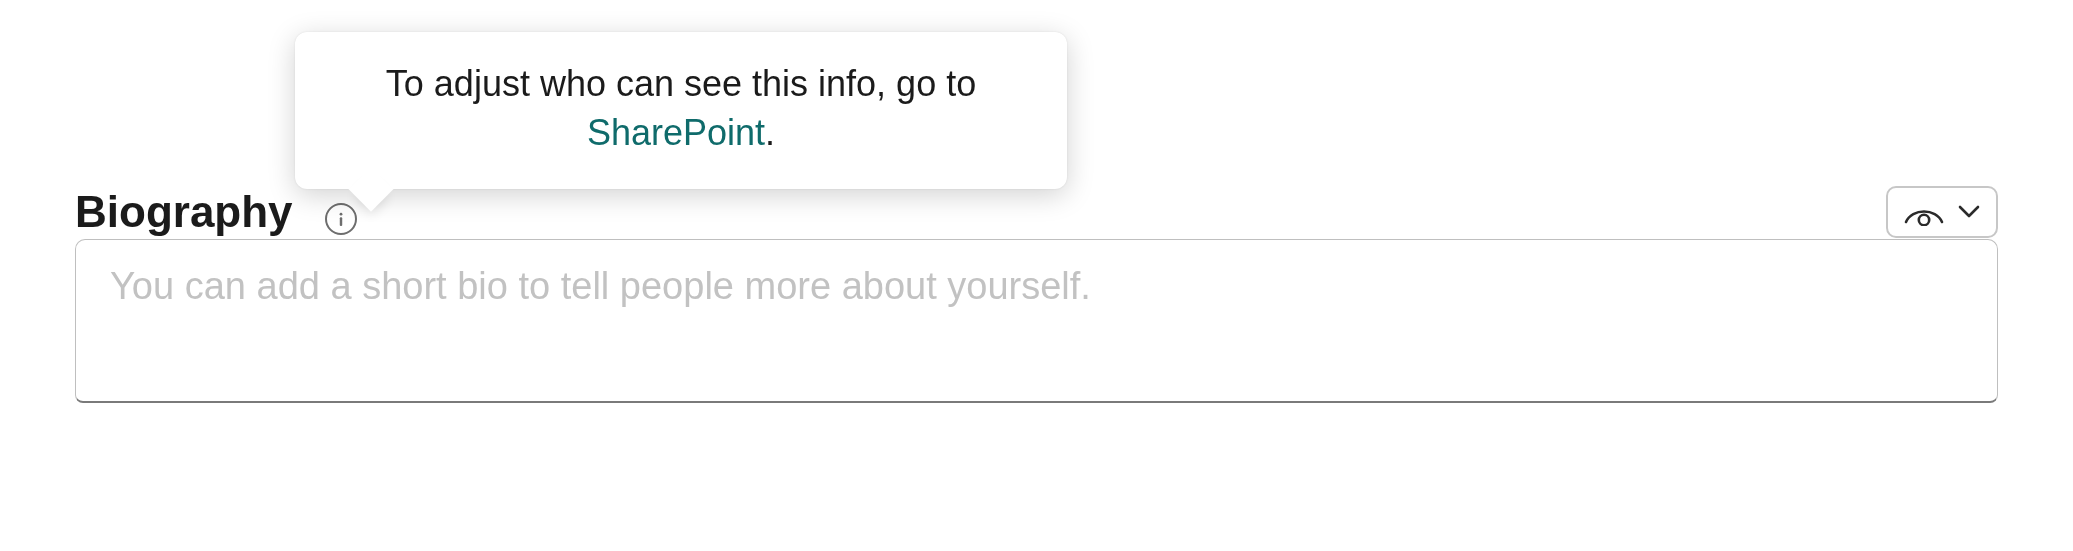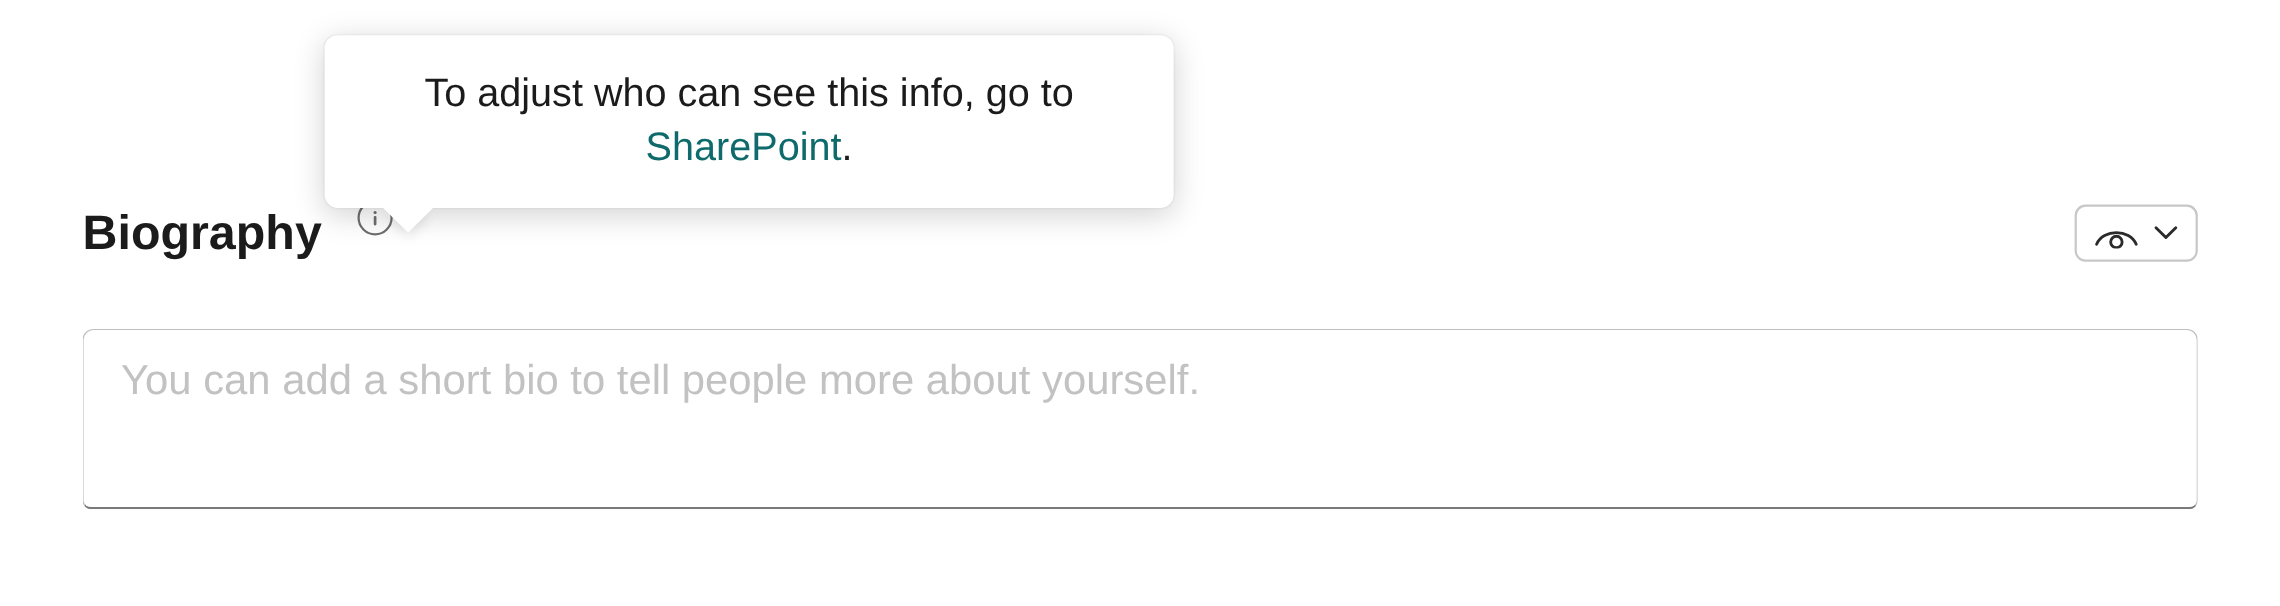--- a/index.html
+++ b/index.html
@@ -21,21 +21,21 @@
     padding-top: 186px;
   }
   .header-row {
     display: flex;
     align-items: center;
     justify-content: space-between;
     width: 100%;
   }
   .title-group {
     display: flex;
-    align-items: flex-start;
+    align-items: flex-end;
     gap: 28px;
   }
   .section-title {
     font-size: 44px;
     font-weight: 700;
     color: #1b1b1b;
     line-height: 1.2;
   }
   .info-icon {
     width: 32px;
@@ -69,21 +69,20 @@
     width: 40px;
     height: 28px;
     display: block;
   }
   .chevron-icon {
     width: 22px;
     height: 14px;
     display: block;
   }
   .bio-input {
-    margin-top: 60px;
     width: 100%;
     height: 164px;
     border: 1.5px solid #bfbfbf;
     border-bottom: 2px solid #7a7a7a;
     border-radius: 10px 10px 8px 8px;
     padding: 22px 34px;
     font-size: 38px;
     font-family: inherit;
     color: #1b1b1b;
     resize: none;

